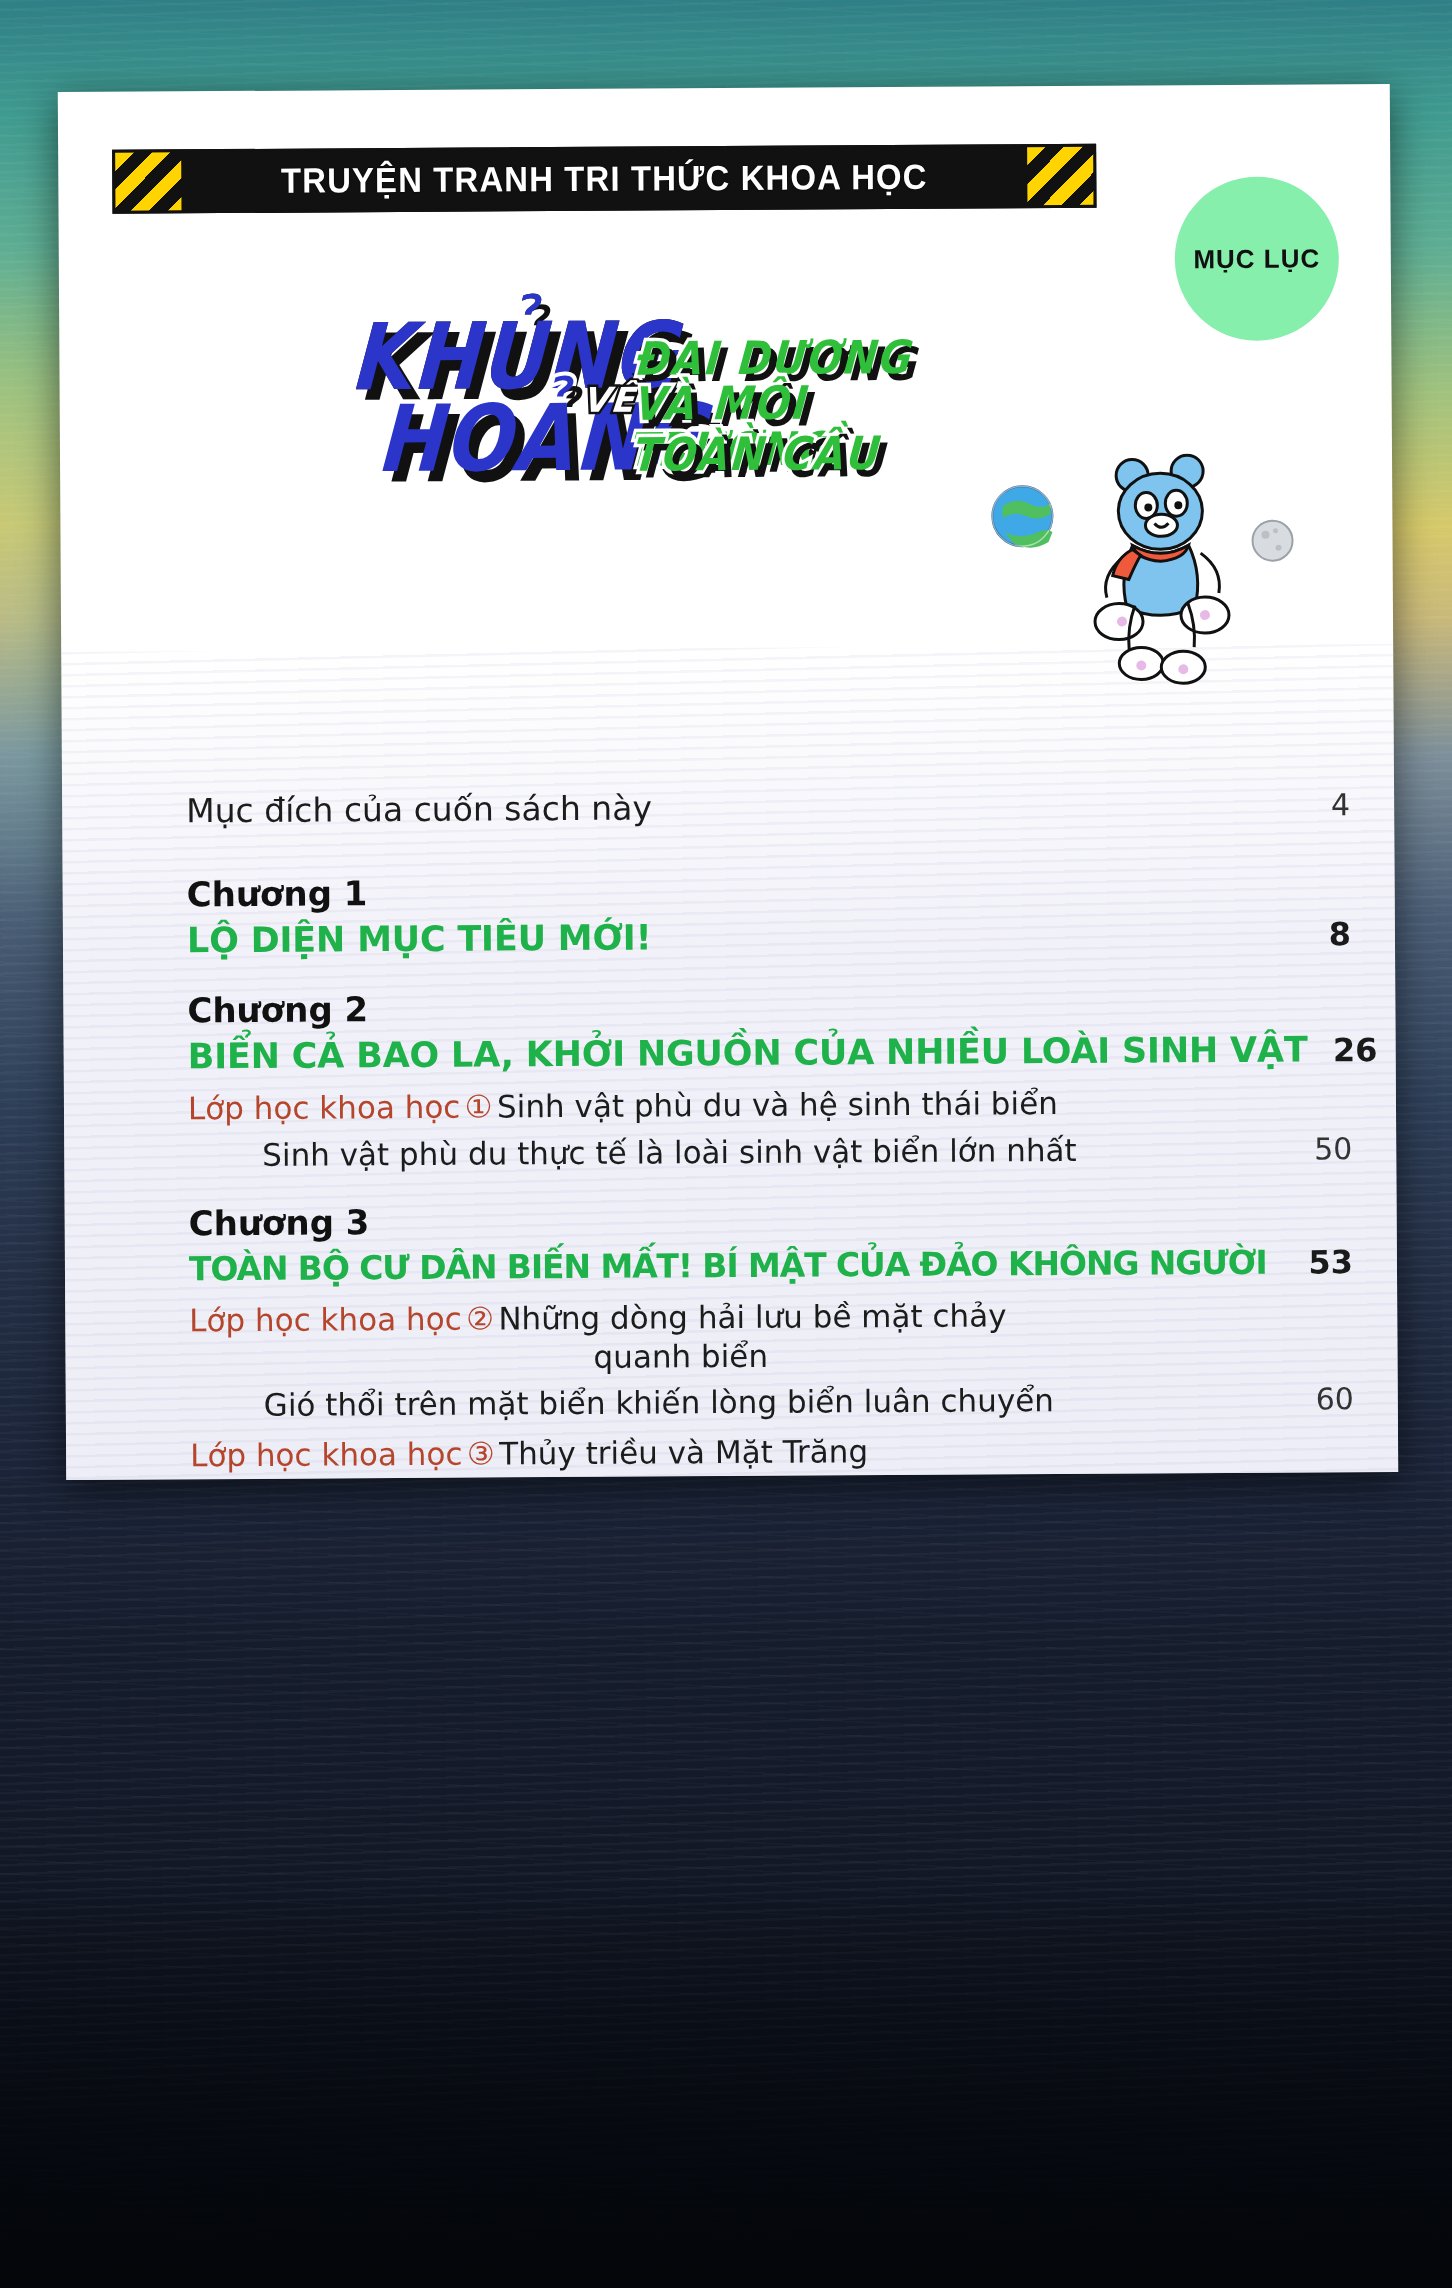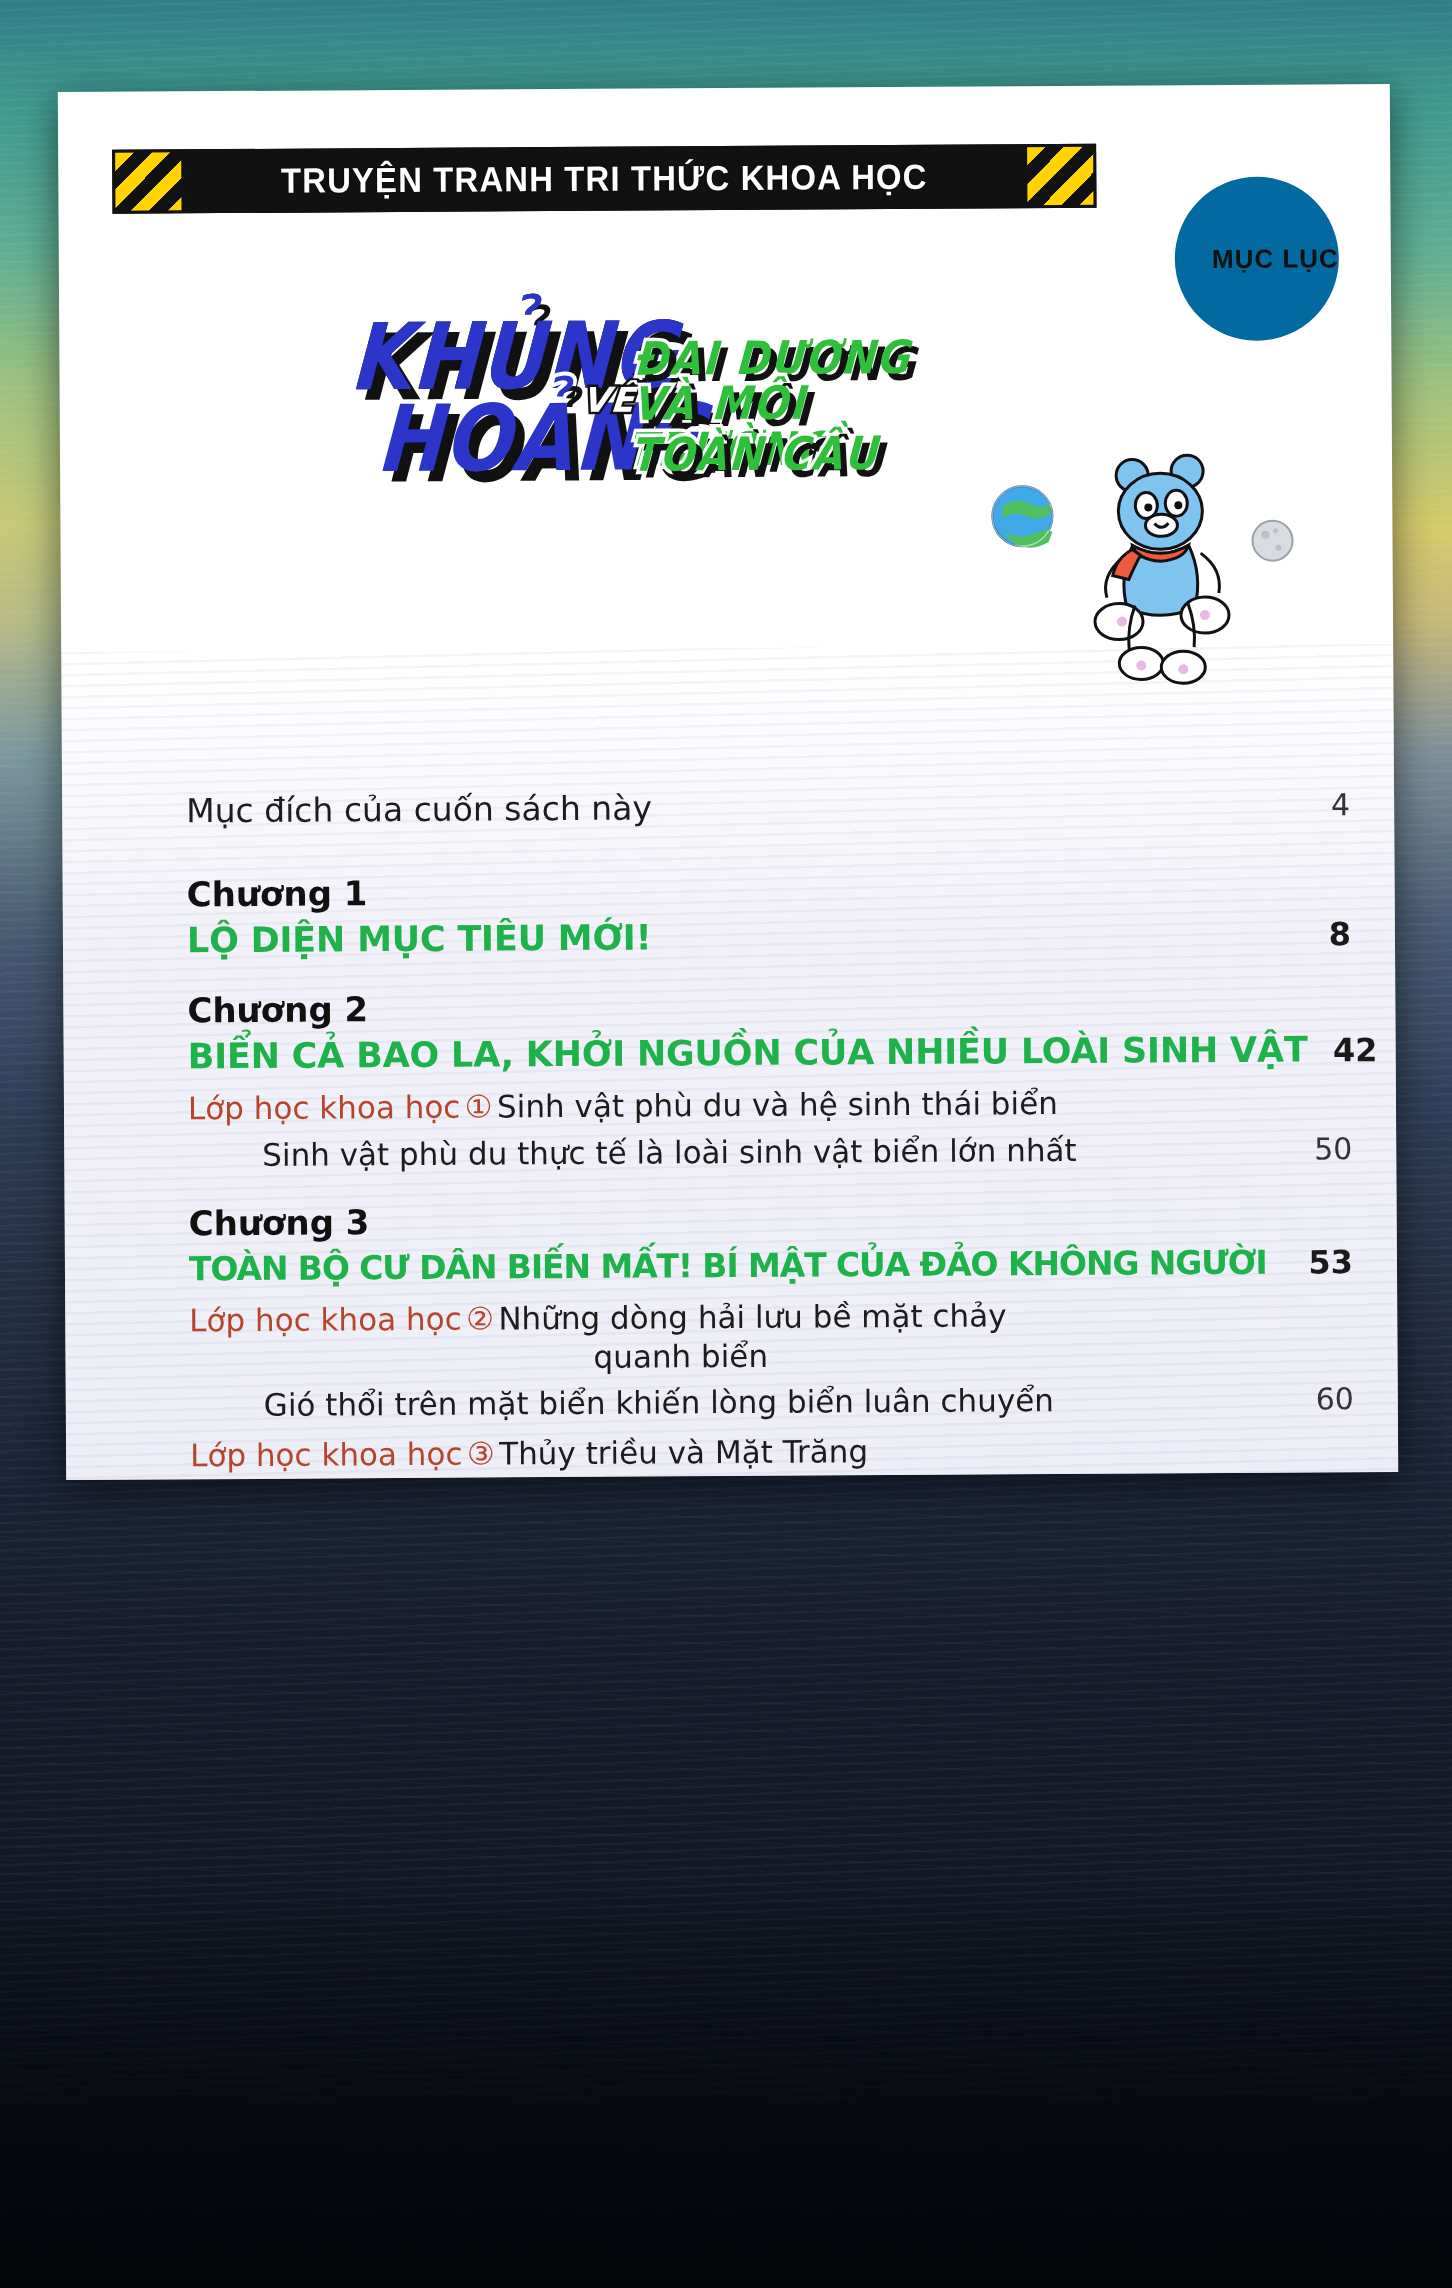--- a/index.html
+++ b/index.html
@@ -117,22 +117,22 @@
     z-index: 2;
     text-shadow: 0 0 2px #000;
   }
 
   
   #muc-luc-badge {
     position: absolute;
     right: 52px; top: 92px;
     width: 164px; height: 164px;
     border-radius: 50%;
-    background: #0369a1;
-    display: flex; align-items: center; justify-content: flex-end;
+    background: #86efac;
+    display: flex; align-items: center; justify-content: center;
   }
   #muc-luc-badge span {
     font-size: 26px; font-weight: 700; color: #111;
     letter-spacing: 1px;
   }
 
   
   #logo-block {
     position: absolute;
     left: 290px; top: 218px;
@@ -367,21 +367,21 @@
         <div class="toc-row">
           <div class="toc-text chapter-title">LỘ DIỆN MỤC TIÊU MỚI!</div>
           <div class="toc-page bold">8</div>
         </div>
       </div>
 
       <div class="chapter-block">
         <div class="chapter-label">Chương 2</div>
         <div class="toc-row">
           <div class="toc-text chapter-title">BIỂN CẢ BAO LA, KHỞI NGUỒN CỦA NHIỀU LOÀI SINH VẬT</div>
-          <div class="toc-page bold">42</div>
+          <div class="toc-page bold">26</div>
         </div>
         <div class="lesson-row">
           <span class="lesson-label">Lớp học khoa học</span>
           <span class="lesson-num">①</span>
           <span class="lesson-text">Sinh vật phù du và hệ sinh thái biển</span>
         </div>
         <div class="toc-row sub-row">
           <div class="toc-text sub-text">Sinh vật phù du thực tế là loài sinh vật biển lớn nhất</div>
           <div class="toc-page">50</div>
         </div>

